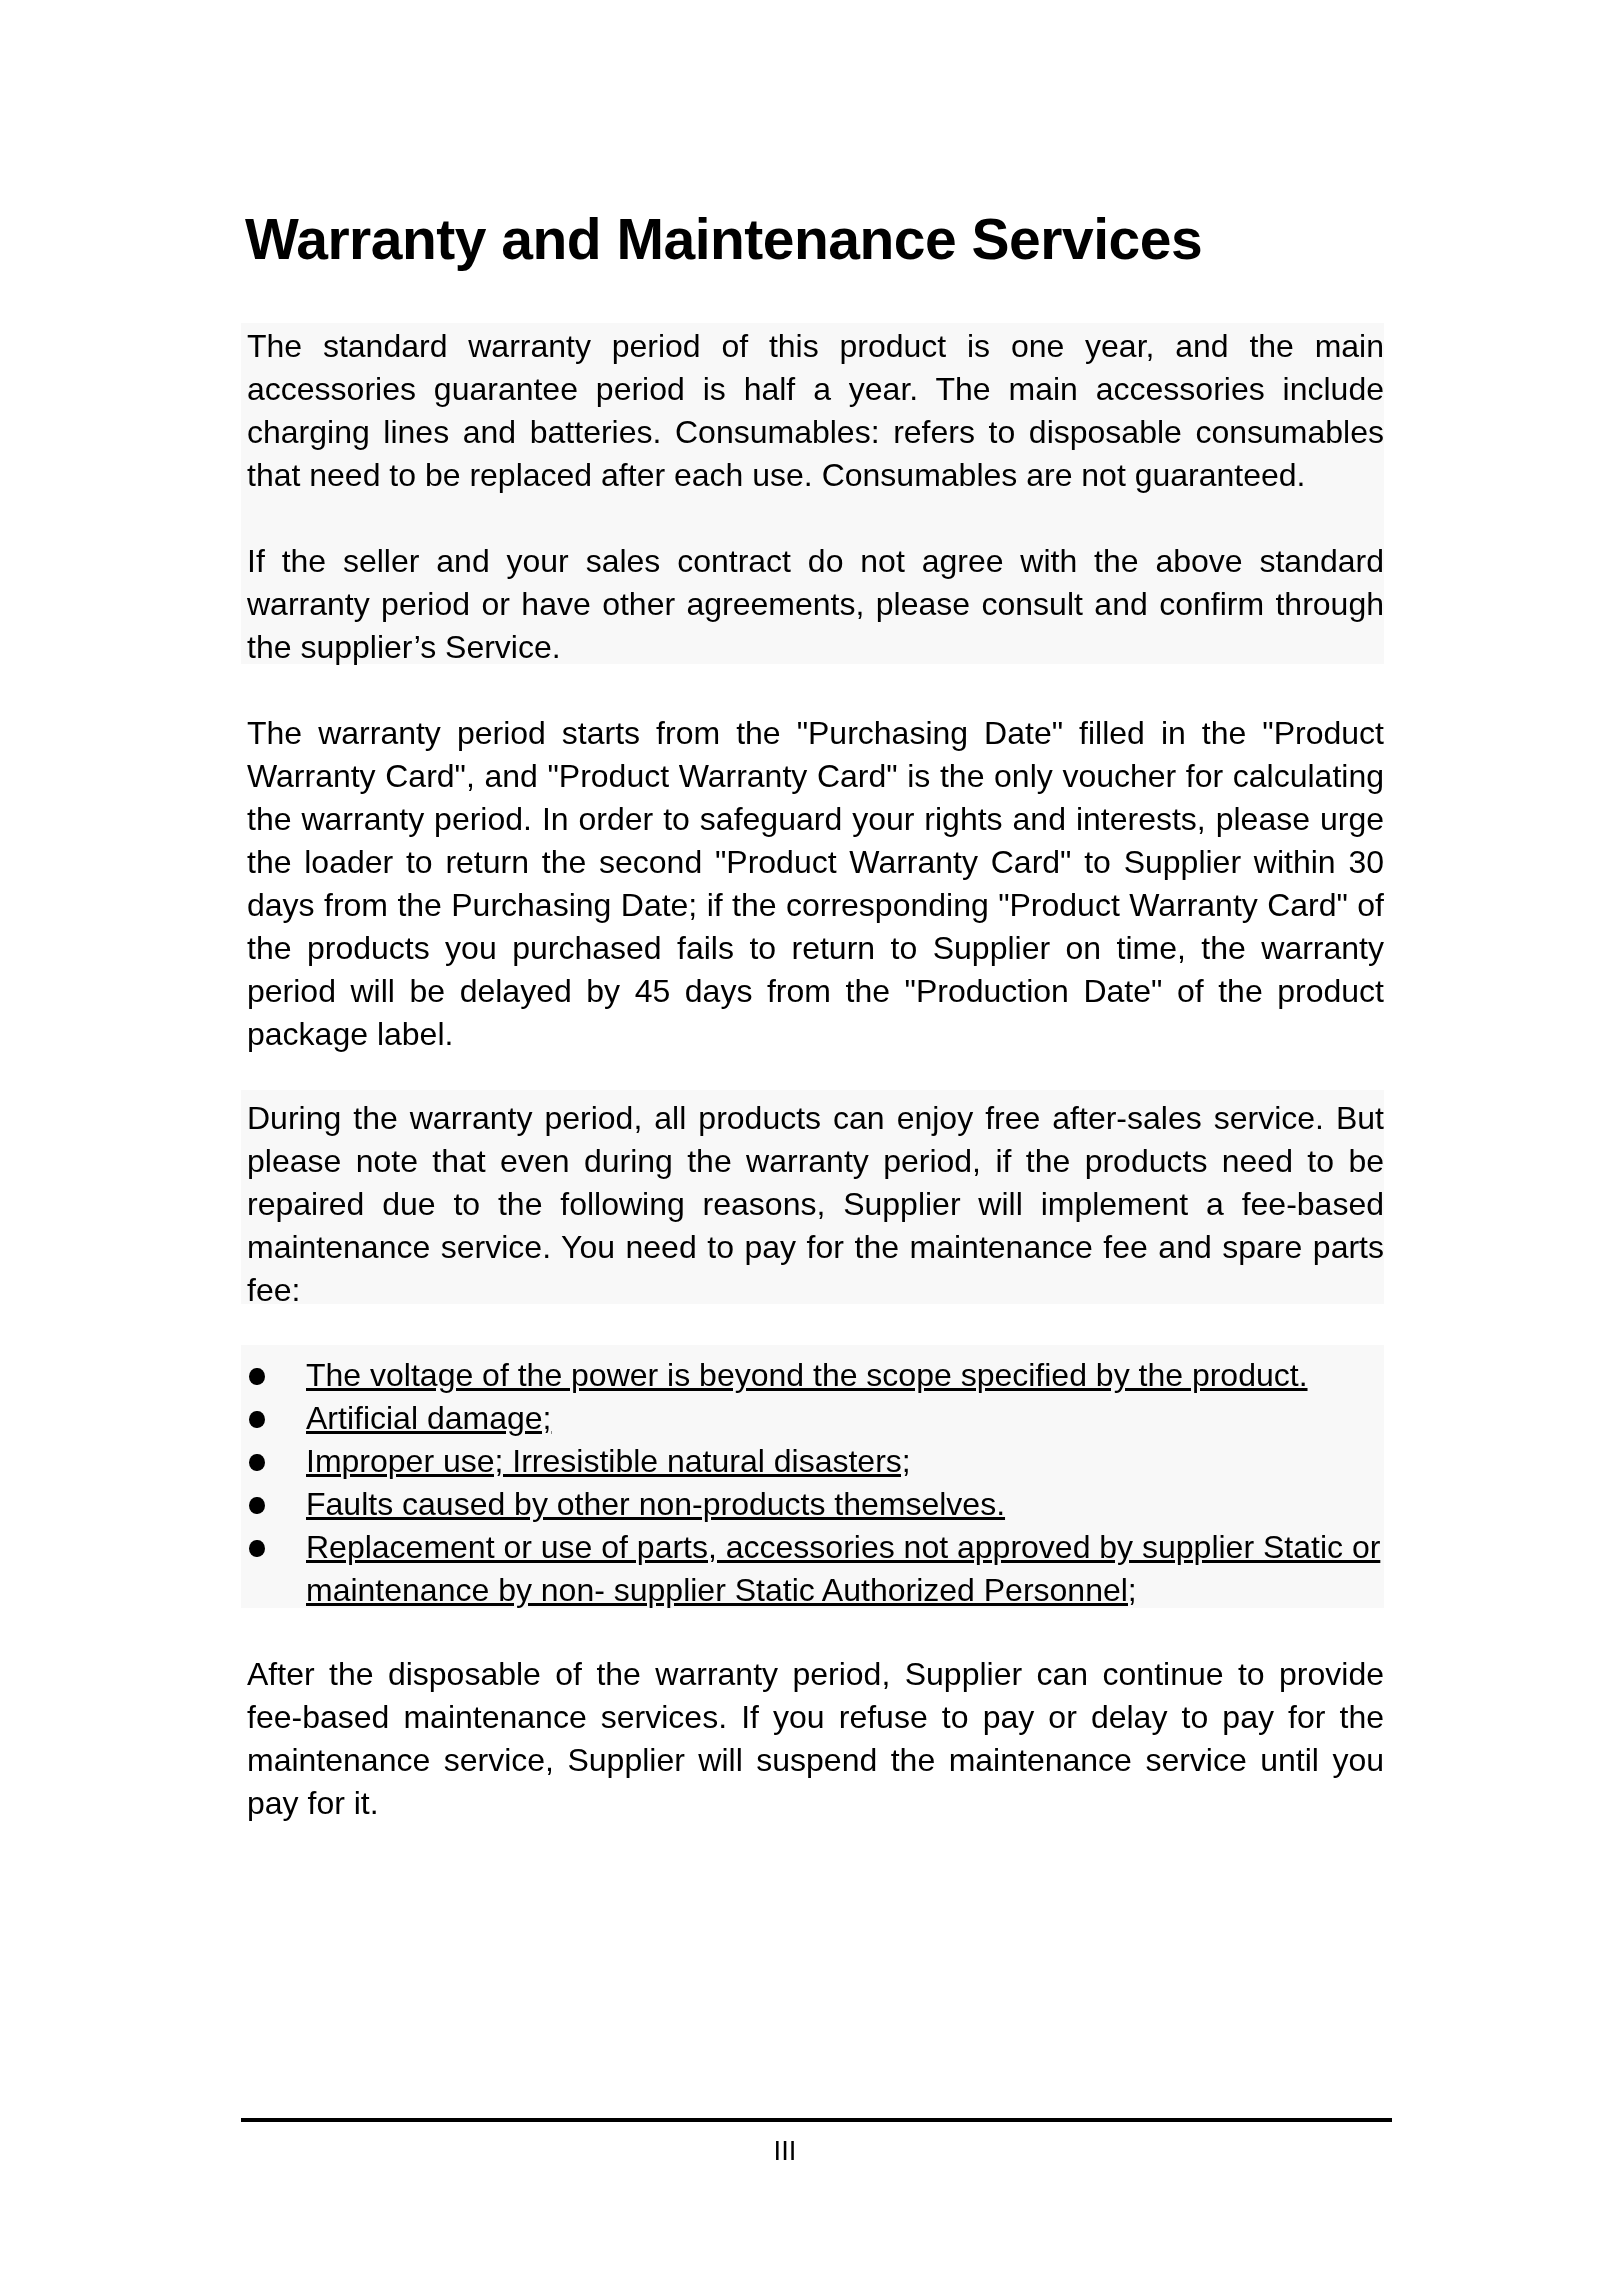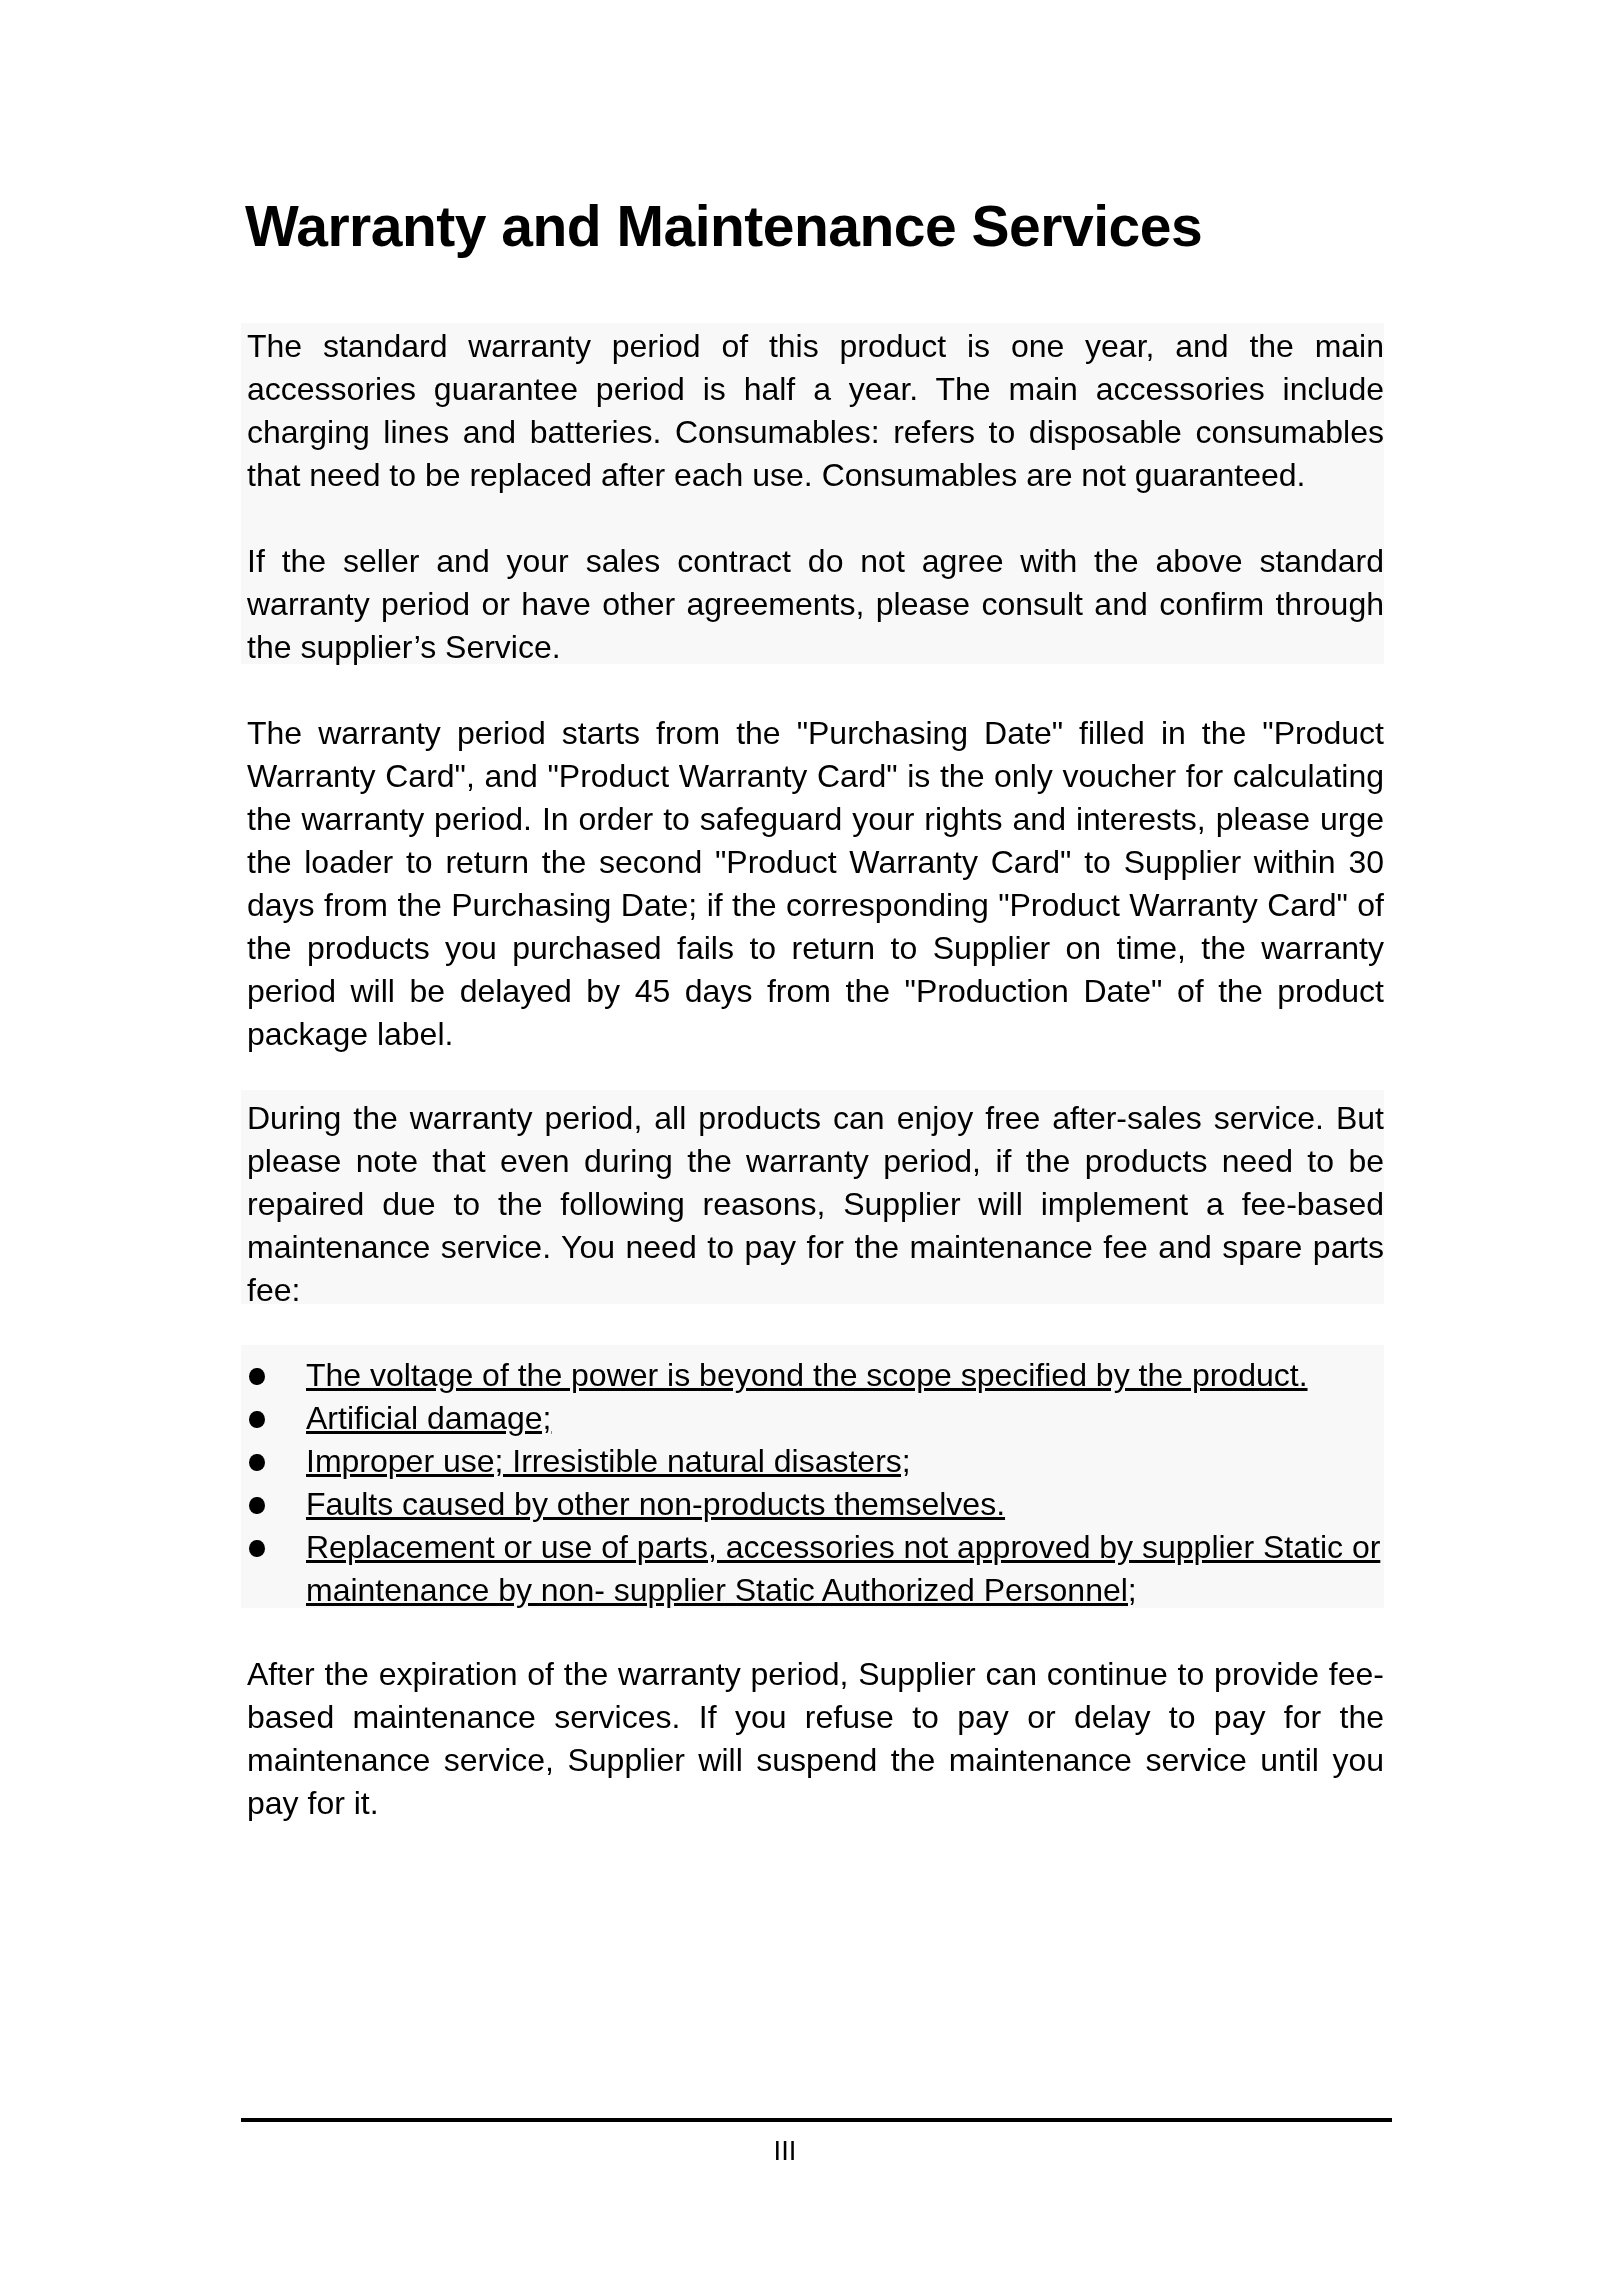--- a/index.html
+++ b/index.html
@@ -11,21 +11,21 @@
       width: 1621px;
       height: 2293px;
       position: relative;
       overflow: hidden;
       font-family: "Liberation Sans", sans-serif;
       color: #000000;
     }
     .page-title {
       position: absolute;
       left: 245px;
-      top: 191px;
+      top: 204px;
       margin: 0;
       font-family: "Liberation Sans", sans-serif;
       font-weight: bold;
       font-size: 57px;
       letter-spacing: -0.5px;
       line-height: 71px;
       white-space: nowrap;
     }
     .shade {
       position: absolute;
@@ -118,17 +118,17 @@
   <li>
     <span class="bullet-dot"></span>
     <span>Faults caused by other non-products themselves.</span>
   </li>
   <li>
     <span class="bullet-dot"></span>
     <span>Replacement or use of parts, accessories not approved by supplier Static or maintenance by non- supplier Static Authorized Personnel;</span>
   </li>
 </ul>
 
-<p class="para" style="top:1653px;">After the expiration of the warranty period, Supplier can continue to provide fee-based maintenance services. If you refuse to pay or delay to pay for the maintenance service, Supplier will suspend the maintenance service until you pay for it.</p>
+<p class="para" style="top:1653px;">After the disposable of the warranty period, Supplier can continue to provide fee-based maintenance services. If you refuse to pay or delay to pay for the maintenance service, Supplier will suspend the maintenance service until you pay for it.</p>
 
 <div class="footer-rule"></div>
 <div class="page-number">III</div>
 
 
 </body></html>

